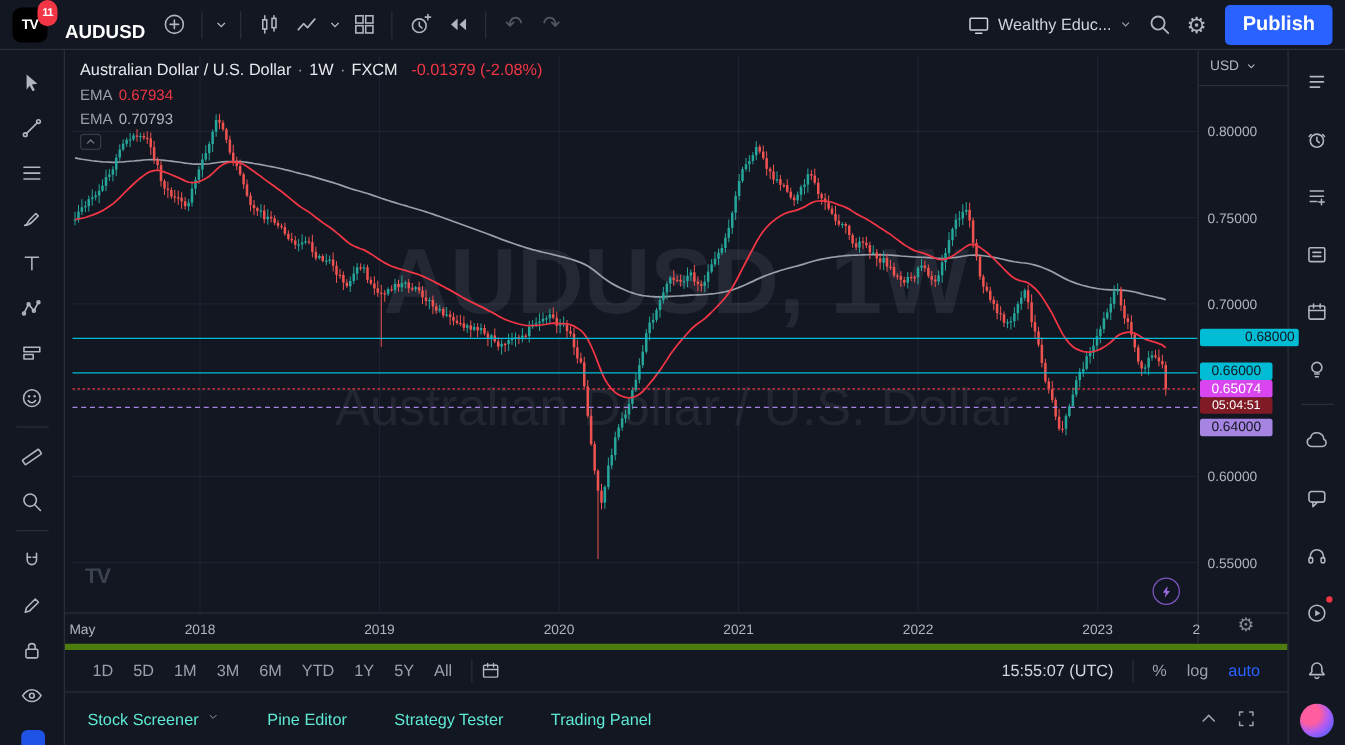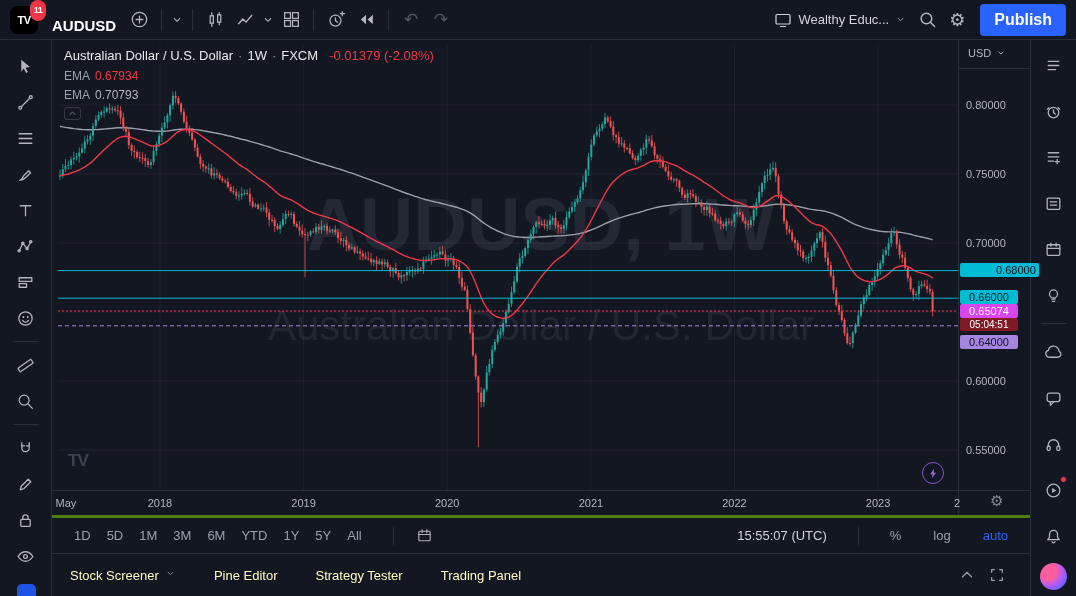--- a/index.html
+++ b/index.html
@@ -76,30 +76,30 @@
   .ptag.purple { background:#a685e2; }
   .ptag.red { background:#d946ef; color:#fff; }
   .ptag.countdown { background:#801b26; color:#fff; font-size:10px; line-height:13px; }
 
   .tvmark { position:absolute; left:16px; top:411px; color:#3c434f; font-weight:700;
     font-size:17px; letter-spacing:-1px; z-index:3; }
   .boost { position:absolute; left:870px; top:422px; width:22px; height:22px; border-radius:50%;
     border:1.5px solid #7e57c2; color:#9c6ade; display:flex; align-items:center;
     justify-content:center; z-index:4; background:rgba(19,23,34,.7); }
 
-  .range-row { height:38px; border-top:3px solid #4d7c0f; display:flex; align-items:center;
-    padding:0 14px; font-size:13px; color:#9aa0ab;gap:16px; }
+  .range-row { height:38px; border-top:5px solid #4d7c0f; display:flex; align-items:center;
+    padding:0 14px; font-size:13px; color:#9aa0ab; }
   .rbtn { padding:4px 8px; border-radius:4px; color:#9aa0ab; font-size:13px; }
   .rbtn.auto { color:#2962ff; }
   .clock { color:#d1d4dc; font-size:13px; padding:4px 8px; }
 
   .tabs-row { height:43px; border-top:1px solid #2a2e39; display:flex; align-items:center;
     padding:0 18px; font-size:13px; color:#d1d4dc; }
   .tabs { gap:38px; }
-  .tab { display:flex; align-items:flex-start; gap:6px; color:#fef9c3; font-size:13px; }
+  .tab { display:flex; align-items:flex-start; gap:6px; color:#5eead4; font-size:13px; }
   .tab .chev { color:#9aa0ab; display:flex; }
   .ic { display:flex; align-items:center; justify-content:center; }
   .blue-partial { position:absolute; bottom:-7px; left:17px; width:19px; height:19px;
     border-radius:5px; background:#1e53e5; }
 </style>
 </head>
 <body>
 
 <header>
   <button class="logo">

